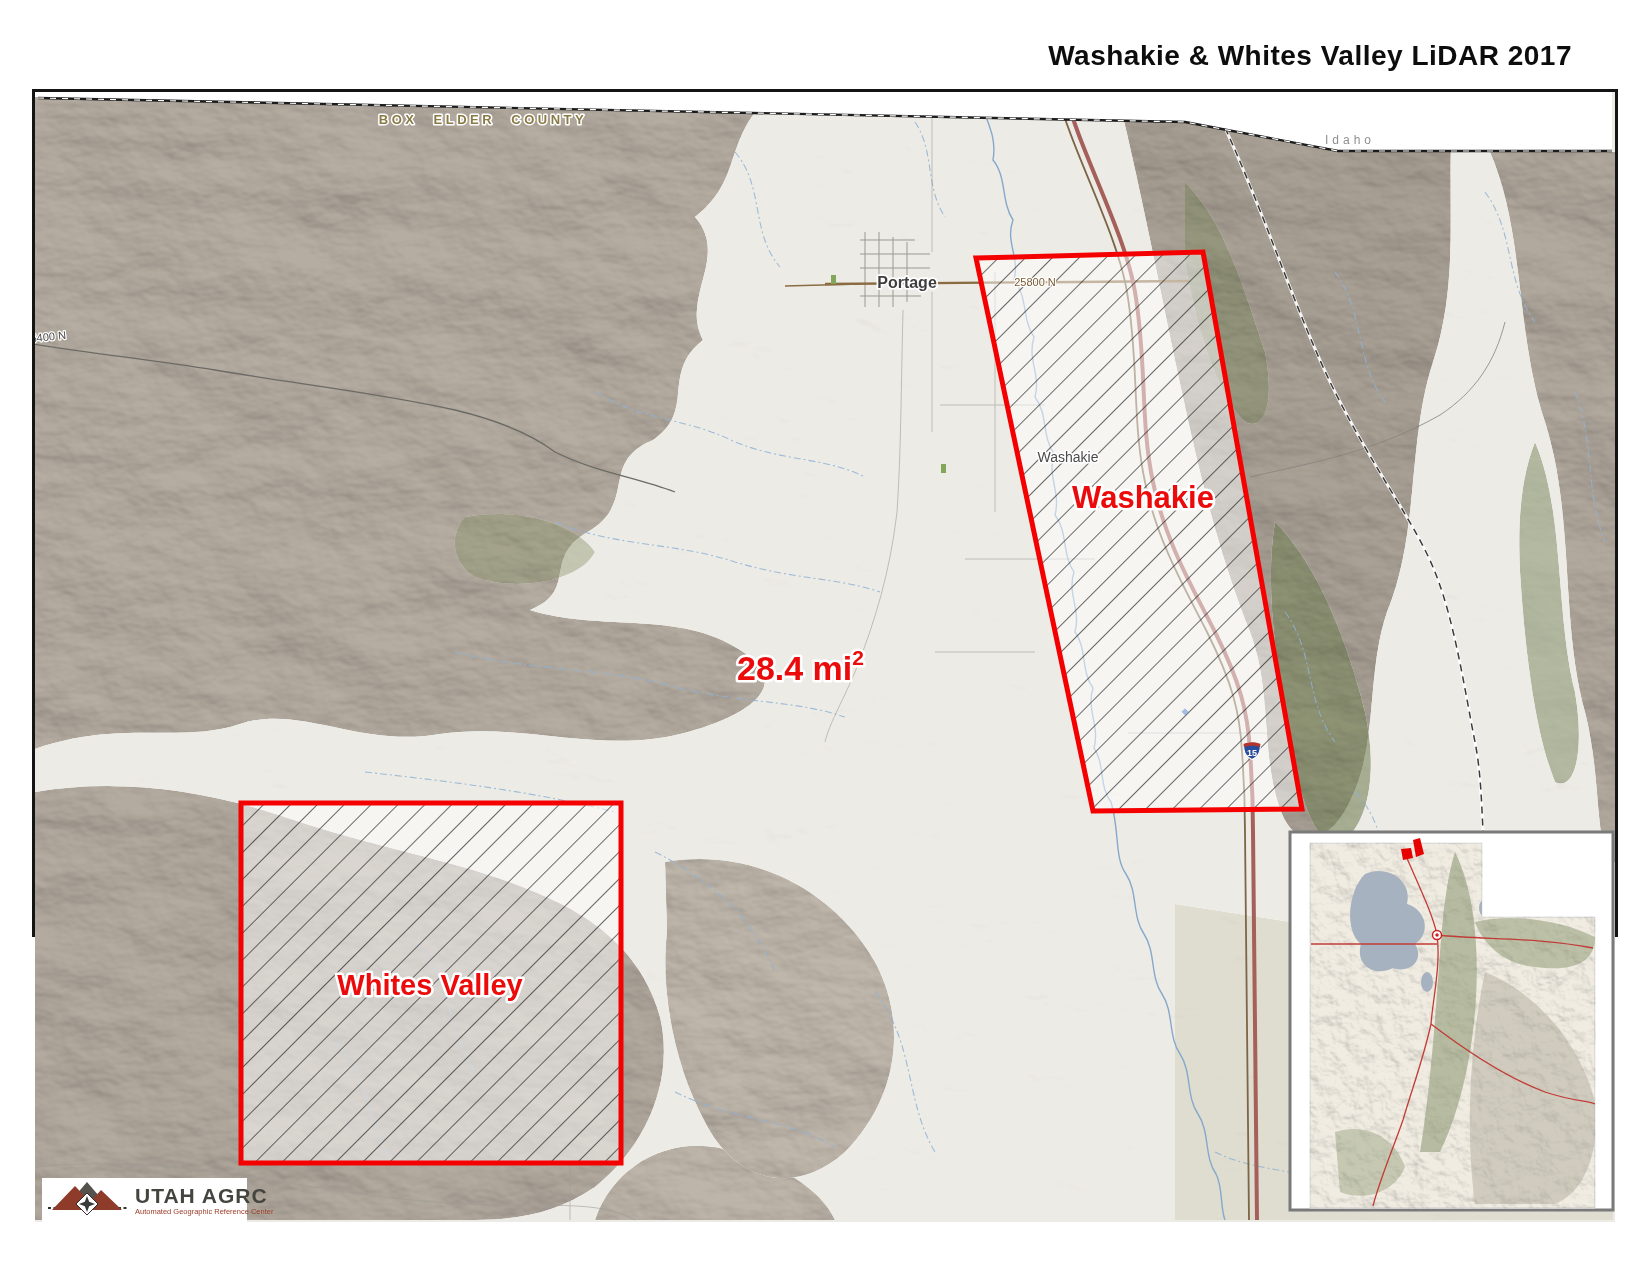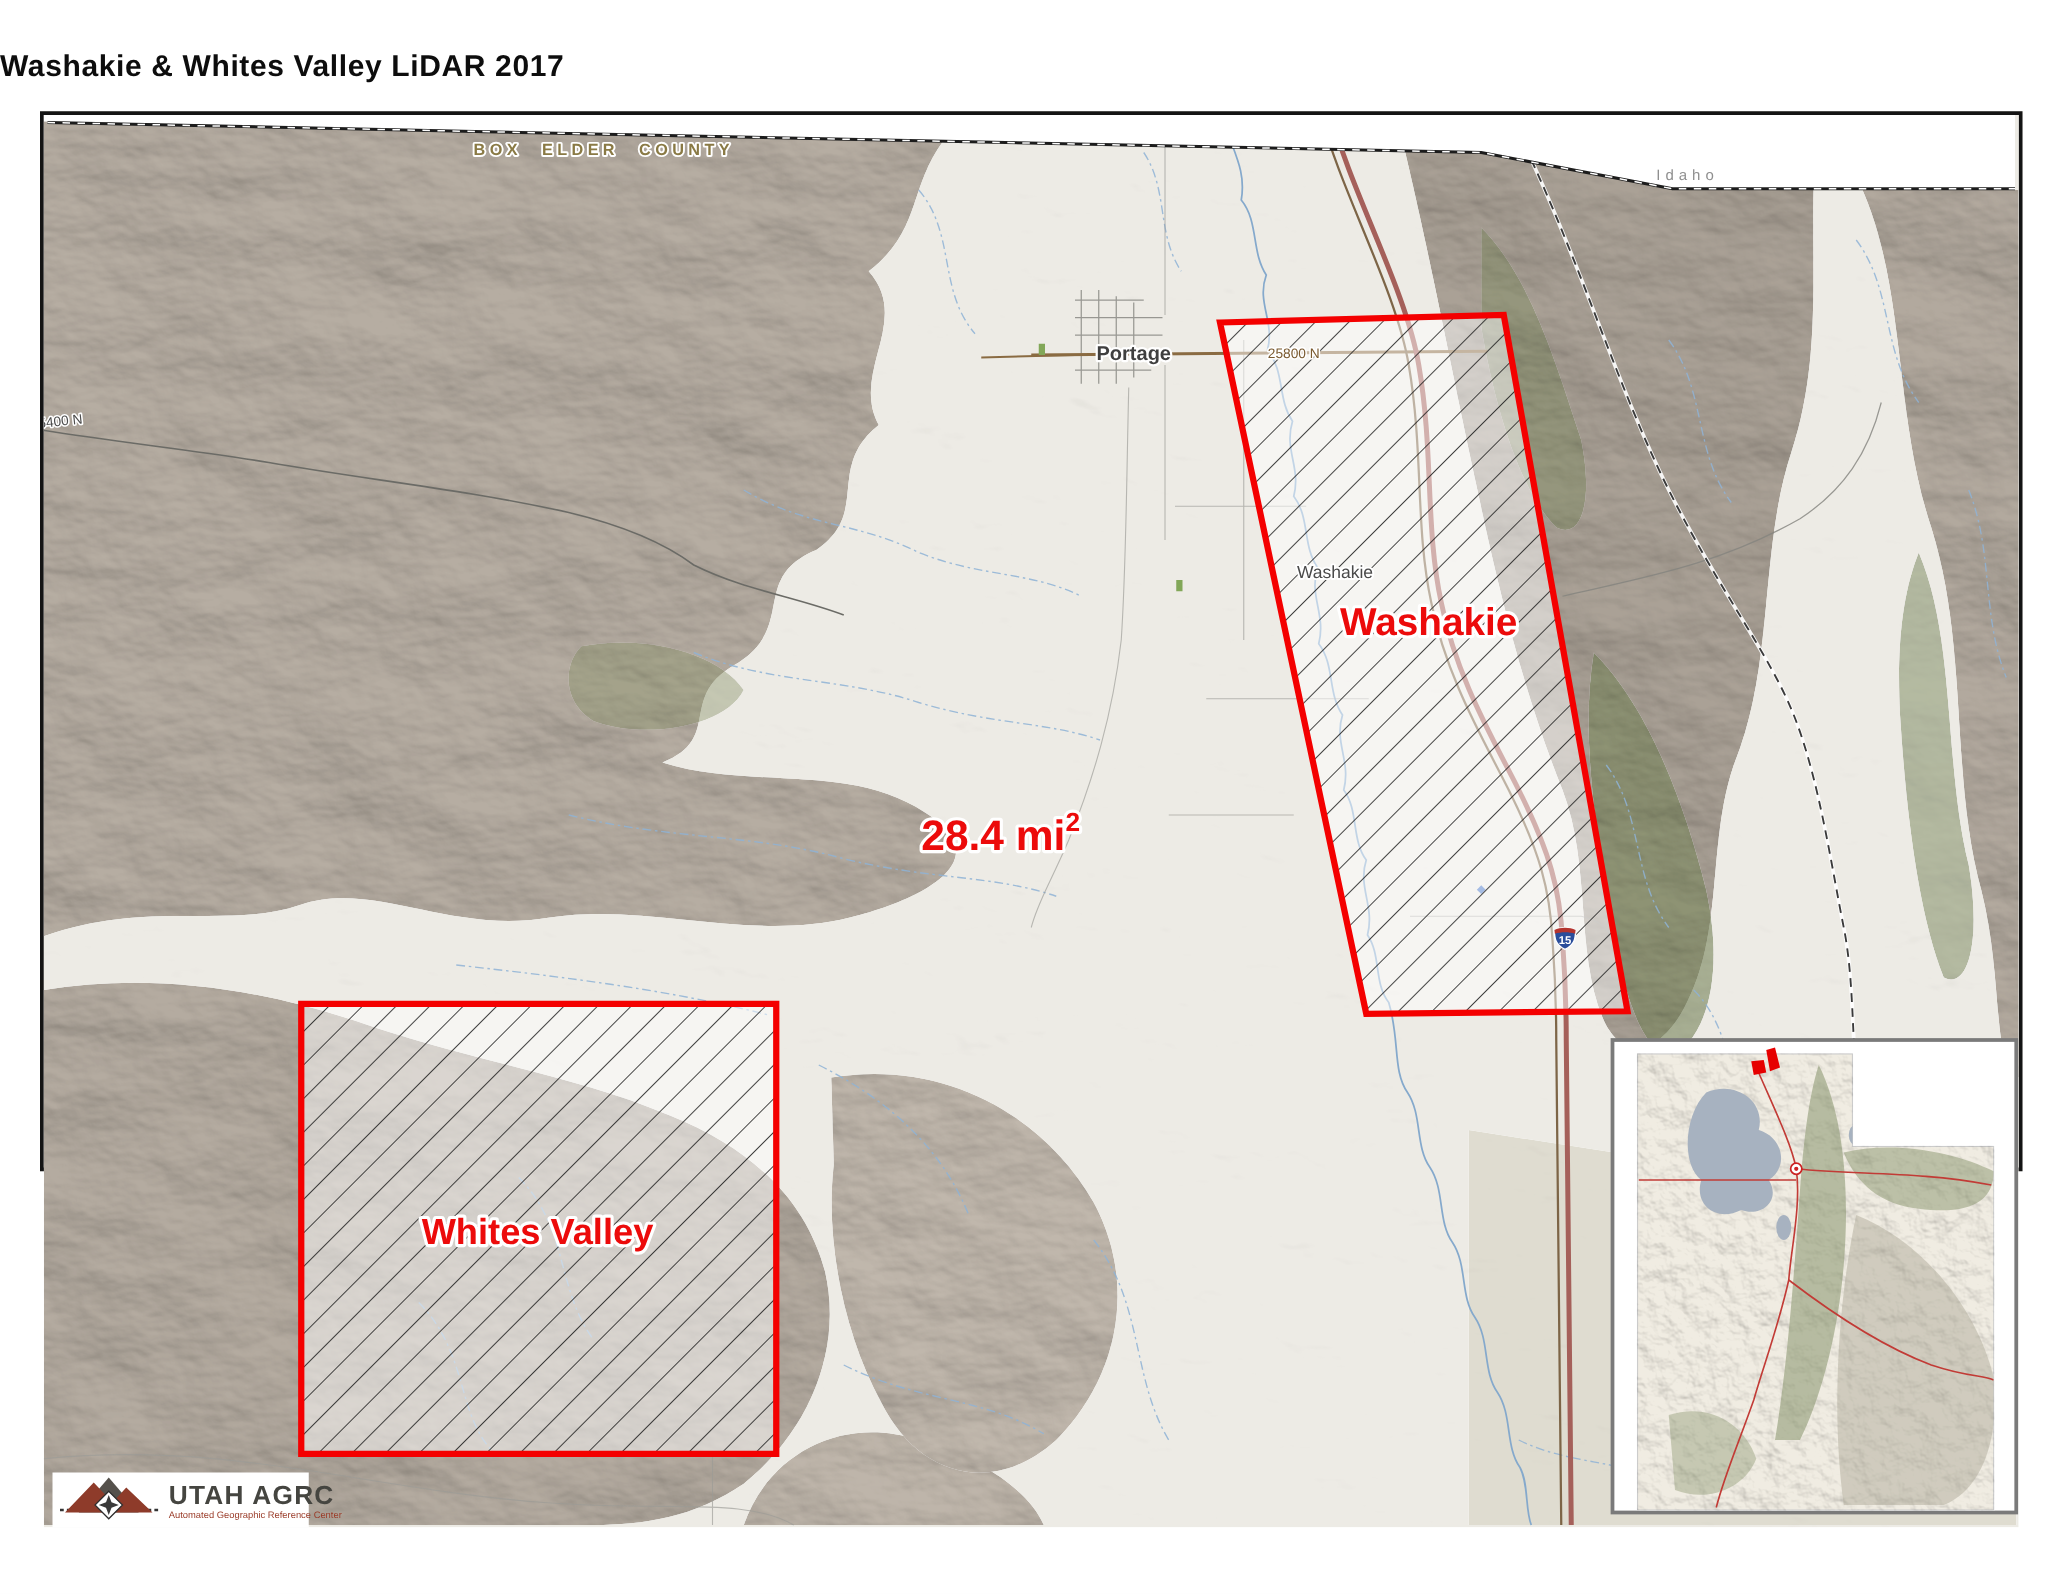--- a/index.html
+++ b/index.html
@@ -1,18 +1,18 @@
 <!DOCTYPE html>
 <html><head>
 <meta charset="utf-8">
 <style>
   html,body{margin:0;padding:0;background:#ffffff;}
   body{width:1650px;height:1275px;position:relative;font-family:"Liberation Sans",sans-serif;overflow:hidden;}
-  .page-title{position:absolute;left:0;top:40px;width:1572px;text-align:left;
-    font-size:24px;font-weight:bold;color:#0d0d0d;letter-spacing:0.5px;}
+  .page-title{position:absolute;left:0;top:40px;width:1572px;text-align:right;
+    font-size:28px;font-weight:bold;color:#0d0d0d;letter-spacing:0.5px;}
   .map-frame{position:absolute;left:32px;top:89px;width:1586px;height:848px;
     border:3px solid #141414;box-sizing:border-box;background:#edebe5;text-align:right;}
   .map-frame svg{display:block;}
   text{font-family:"Liberation Sans",sans-serif;}
   .halo{paint-order:stroke;stroke:#ffffff;stroke-linejoin:round;}
 </style>
 </head>
 <body>
 
 <div class="page-title">Washakie &amp; Whites Valley LiDAR 2017</div>

